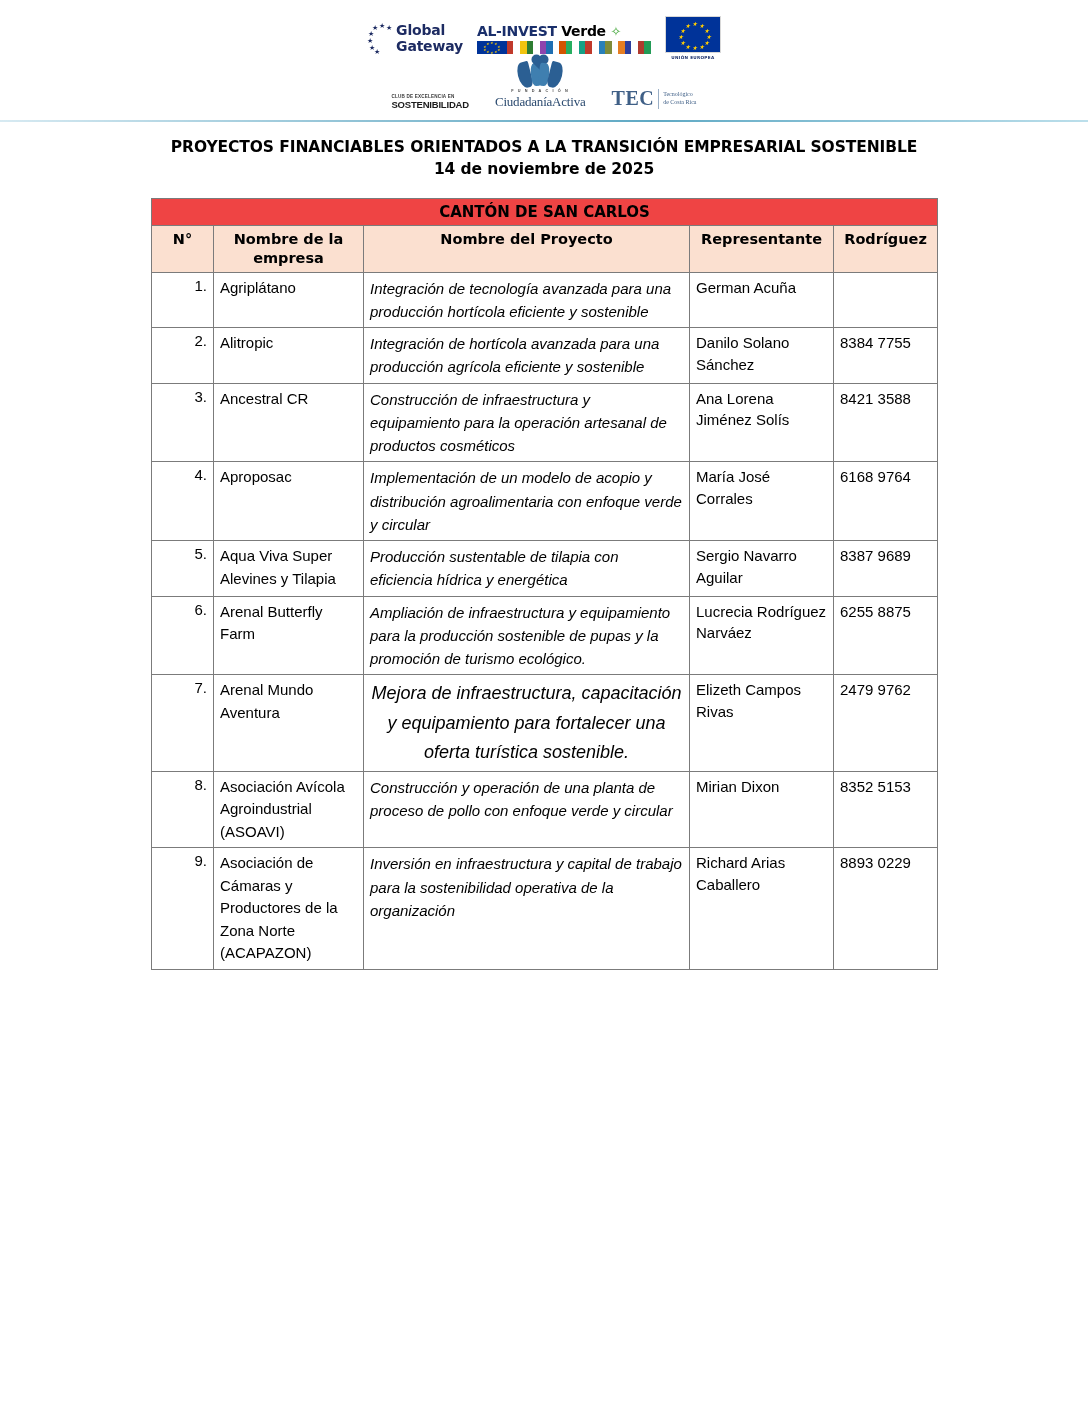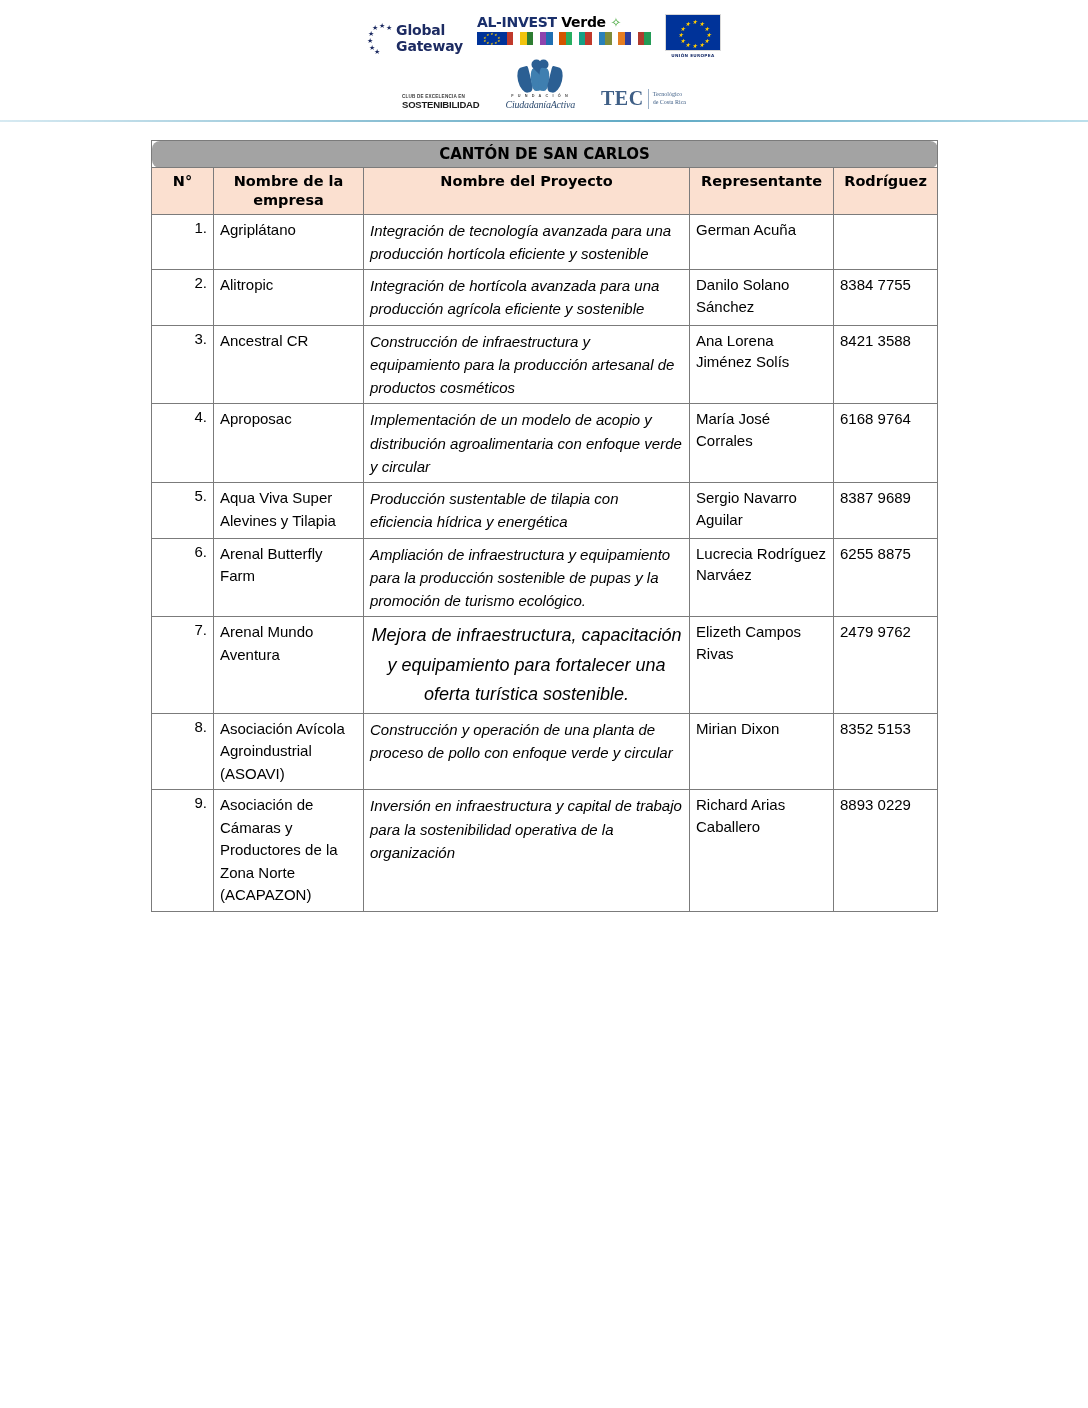--- a/index.html
+++ b/index.html
@@ -7,21 +7,21 @@
     margin: 0; padding: 0;
     width: 1088px; height: 1408px;
     background: #ffffff;
     font-family: "Liberation Sans", sans-serif;
   }
   .page { position: relative; width: 1088px; height: 1408px; background:#fff; overflow:hidden; }
 
   
   .banner { width: 1088px; padding-top: 14px; }
   .logo-row-top {
-    display: flex; justify-content: center;
+    display: flex; align-items: center; justify-content: center;
     gap: 14px; height: 48px;
   }
   .logo-row-bottom {
     display: flex; align-items: flex-end; justify-content: center;
     gap: 26px; height: 46px; margin-top: 2px;
   }
 
   
   .gg { display:flex; align-items:center; gap:3px; }
   .gg-stars { position: relative; width: 26px; height: 34px; }
@@ -88,21 +88,21 @@
     position:absolute; left:19px; top:0px; width:10px; height:10px; background:#2b5f93;
     transform: rotate(-45deg); border-radius: 0 0 2px 0;
   }
   .funda-mark .heart:before, .funda-mark .heart:after {
     content:""; position:absolute; width:10px; height:10px; background:#2b5f93; border-radius:50%;
   }
   .funda-mark .heart:before { top:-5px; left:0; }
   .funda-mark .heart:after  { top:0; right:-5px; }
   .funda-sub { font-size:3.8px; color:#4a4a4a; letter-spacing:1.6px; font-weight:bold;}
   .funda-name {
-    font-family:"Liberation Serif", serif; font-size:10px; color:#2b4a6f; letter-spacing:-0.2px;font-style:italic;
+    font-family:"Liberation Serif", serif; font-size:13px; color:#2b4a6f; letter-spacing:-0.2px;
   }
 
   
   .tec { display:flex; align-items:center; gap:4px; }
   .tec-main {
     font-family:"Liberation Serif", serif; font-weight:bold; font-size:20px;
     color:#3f5f86; letter-spacing:0.5px;
   }
   .tec-rule { width:1px; height:20px; background:#9aafc6; }
   .tec-sub { font-size:6px; color:#3f5f86; line-height:1.25; font-family:"Liberation Serif", serif;}
@@ -125,23 +125,23 @@
   table.main {
     width: 786px; border-collapse: collapse;
     table-layout: fixed;
   }
   table.main td, table.main th {
     border: 1px solid #7b7b7b;
     vertical-align: top;
     padding: 4px 6px;
   }
   .hdr-title td {
-    background:#a3a3a3; text-align:center;
+    background:#ef4444; text-align:center;
     font-family:"DejaVu Sans", sans-serif; font-weight:bold;
-    font-size: 15px; padding: 7px 6px; border-radius: 8px;
+    font-size: 15px; padding: 7px 6px;
   }
   .hdr-cols th {
     background:#fbe0d0; text-align:center; vertical-align: middle;
     font-family:"DejaVu Sans", sans-serif; font-weight:bold;
     font-size: 14.5px; padding: 6px 4px; line-height:1.3;
   }
   col.c-num  { width: 62px; }
   col.c-emp  { width: 150px; }
   col.c-proy { width: 326px; }
   col.c-rep  { width: 144px; }
@@ -287,20 +287,24 @@
           <div>Tecnológico</div>
           <div>de Costa Rica</div>
         </div>
       </div>
 
     </div>
 
     <div class="hrule"></div>
   </div>
 
+  <div class="doc-title">
+    <div>PROYECTOS FINANCIABLES ORIENTADOS A LA TRANSICIÓN EMPRESARIAL SOSTENIBLE</div>
+    <div>14 de noviembre de 2025</div>
+  </div>
 
   <div class="table-wrap">
     <table class="main">
       <colgroup>
         <col class="c-num">
           <col class="c-emp">
           <col class="c-proy">
           <col class="c-rep">
           <col class="c-tel">
       </colgroup>
@@ -327,21 +331,21 @@
           <tr>
             <td class="num">2.</td>
             <td class="emp">Alitropic</td>
             <td class="proy">Integración de hortícola avanzada para una producción agrícola eficiente y sostenible</td>
             <td class="rep">Danilo Solano Sánchez</td>
             <td class="tel">8384 7755</td>
           </tr>
           <tr>
             <td class="num">3.</td>
             <td class="emp">Ancestral CR</td>
-            <td class="proy">Construcción de infraestructura y equipamiento para la producción artesanal de productos cosméticos</td>
+            <td class="proy">Construcción de infraestructura y equipamiento para la operación artesanal de productos cosméticos</td>
             <td class="rep">Ana Lorena Jiménez Solís</td>
             <td class="tel">8421 3588</td>
           </tr>
           <tr>
             <td class="num">4.</td>
             <td class="emp">Aproposac</td>
             <td class="proy">Implementación de un modelo de acopio y distribución agroalimentaria con enfoque verde y circular</td>
             <td class="rep">María José Corrales</td>
             <td class="tel">6168 9764</td>
           </tr>

